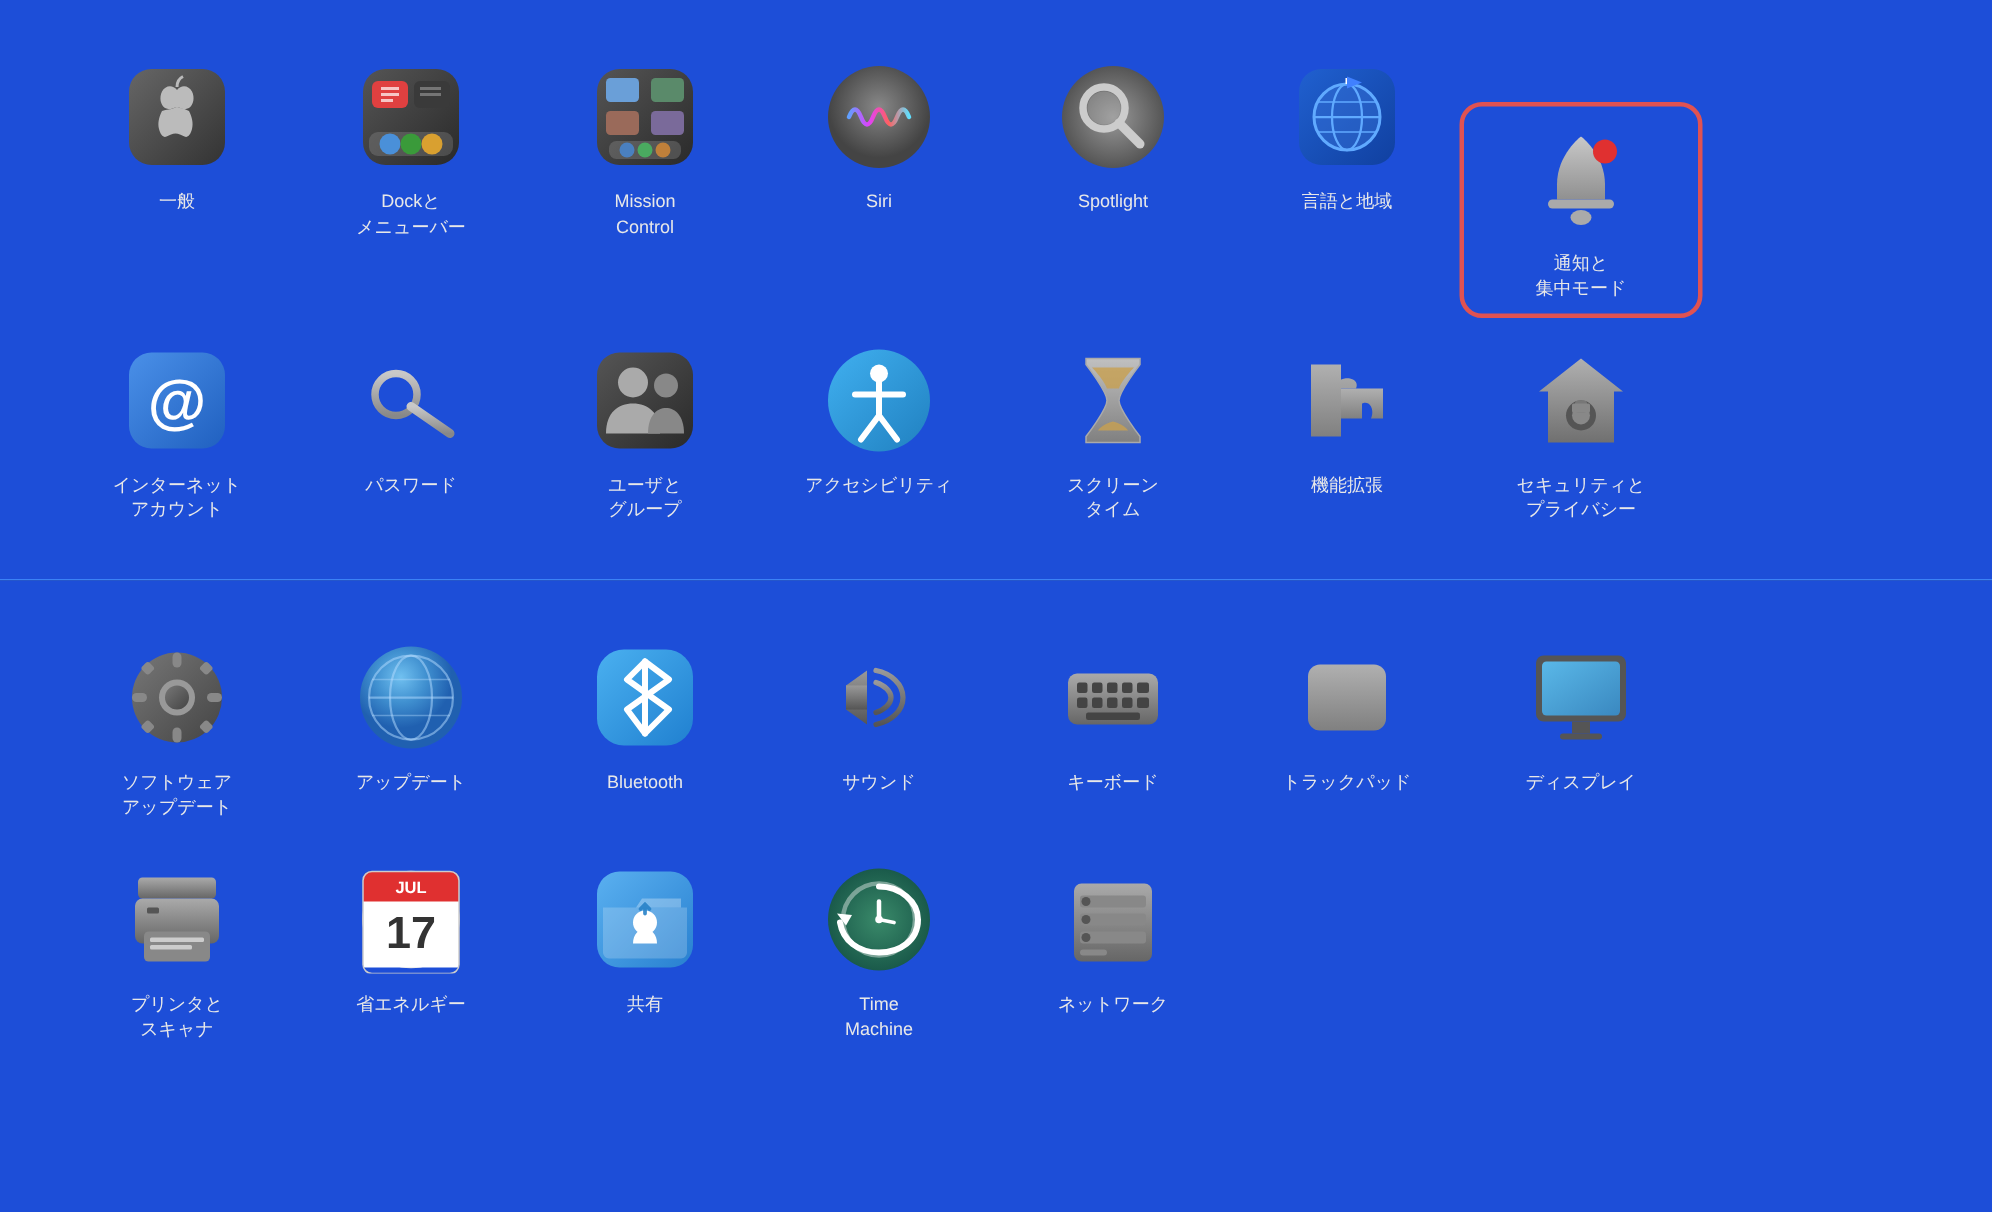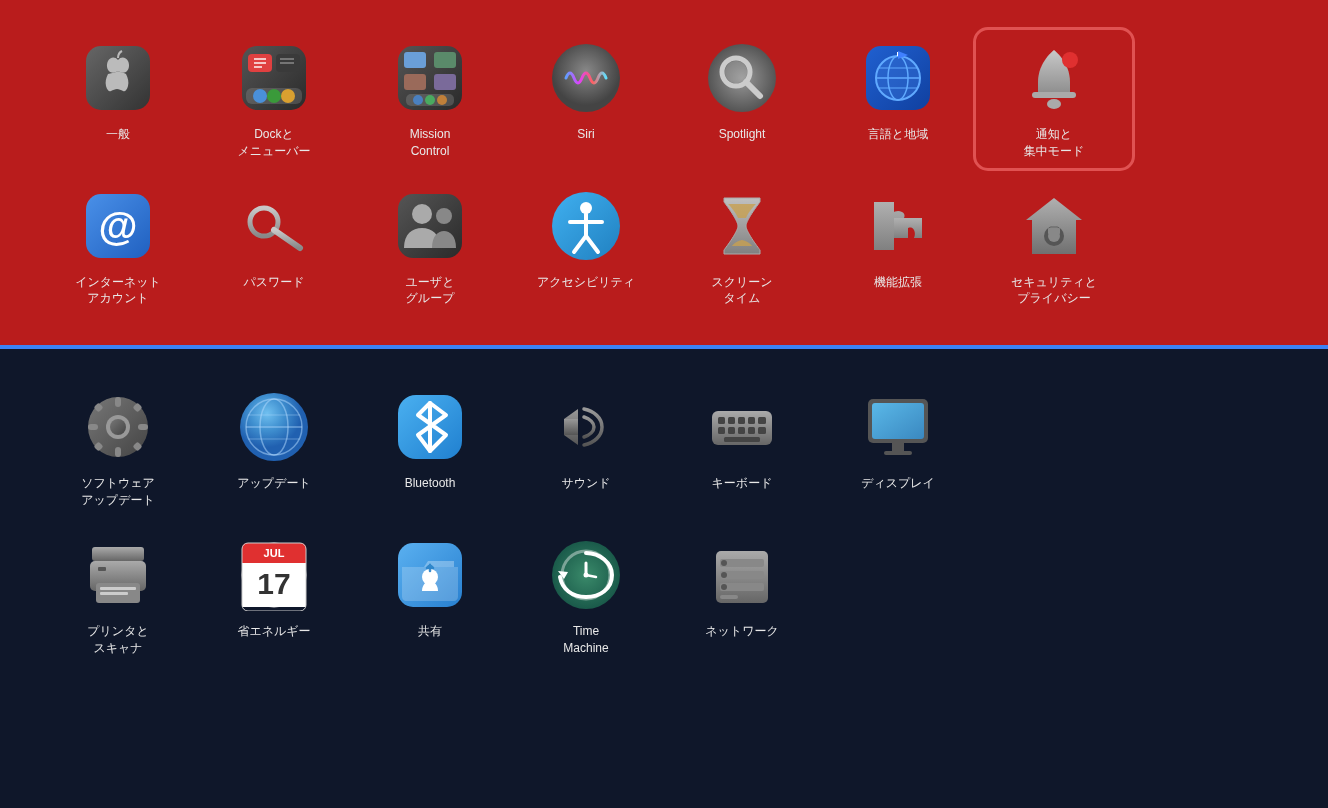--- a/index.html
+++ b/index.html
@@ -16,42 +16,43 @@
       display: flex;
       flex-direction: column;
       height: 100%;
     }
 
     .section {
       padding: 30px 40px;
     }
 
     .section-top {
-      background: #b91c1c;
-      border-bottom: 4px solid #3b82f6;
+      background: #1d4ed8;
+      border-bottom: 1px solid #3b82f6;
     }
 
     .section-bottom {
-      background: #0f172a;
+      background: #1d4ed8;
       flex: 1;
     }
 
     .item {
       display: flex;
       flex-direction: column;
       align-items: center;
       cursor: pointer;
       padding: 8px 4px;
       border-radius: 10px;
       user-select: none;
     }
 
     .item.selected {
       outline: 3px solid #e05252;
       border-radius: 12px;
+      margin-top: 41px;
     }
 
     .icon-wrap {
       width: 80px;
       height: 80px;
       display: flex;
       align-items: center;
       justify-content: center;
       margin-bottom: 8px;
     }
@@ -504,20 +505,35 @@
             <rect x="32" y="36" width="7" height="7" rx="1.5" fill="#444"></rect>
             <rect x="42" y="36" width="7" height="7" rx="1.5" fill="#444"></rect>
             <rect x="52" y="36" width="8" height="7" rx="1.5" fill="#444"></rect>
 
             <rect x="18" y="46" width="36" height="5" rx="1.5" fill="#444"></rect>
           </svg>
         </div>
         <span class="label">キーボード</span>
       </div>
 
+      <div class="item">
+        <div class="icon-wrap">
+          <svg viewBox="0 0 72 72">
+            <defs>
+              <linearGradient id="gTP" x1="0" y1="0" x2="0" y2="1">
+                <stop offset="0%" stop-color="#b0b0b0"></stop>
+                <stop offset="100%" stop-color="#808080"></stop>
+              </linearGradient>
+            </defs>
+
+            <rect x="10" y="14" width="52" height="44" rx="8" fill="url(#gTP)"></rect>
+          </svg>
+        </div>
+        <span class="label">トラックパッド</span>
+      </div>
 
 
       <div class="item">
         <div class="icon-wrap">
           <svg viewBox="0 0 72 72">
             <defs>
               <linearGradient id="gDisp" x1="0" y1="0" x2="1" y2="1">
                 <stop offset="0%" stop-color="#5ab8e8"></stop>
                 <stop offset="100%" stop-color="#3a88c0"></stop>
               </linearGradient>

